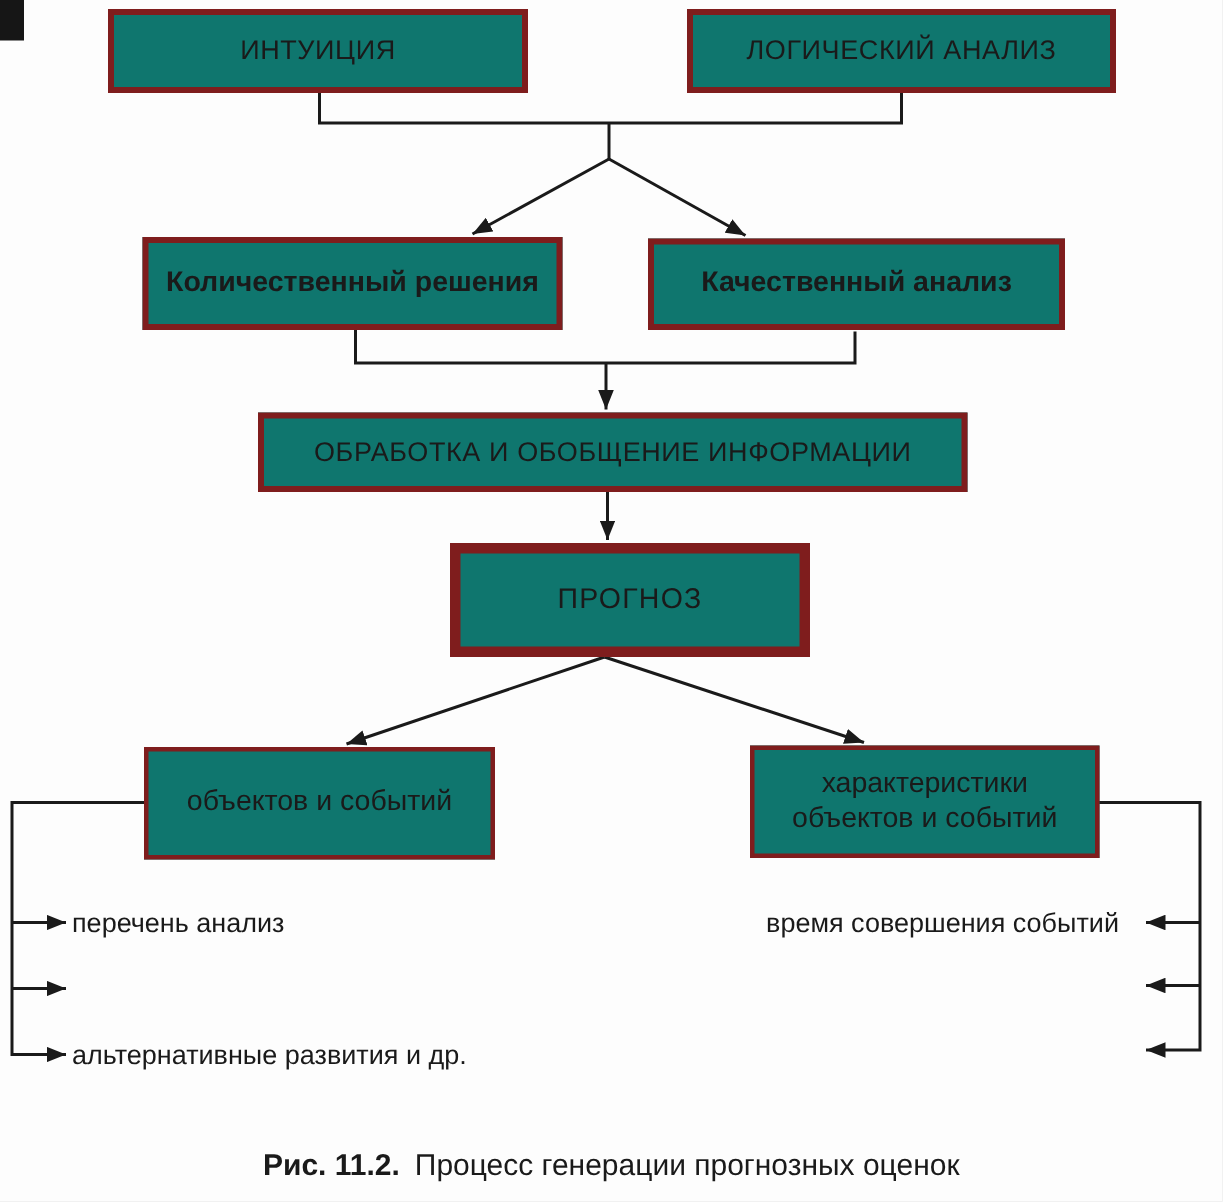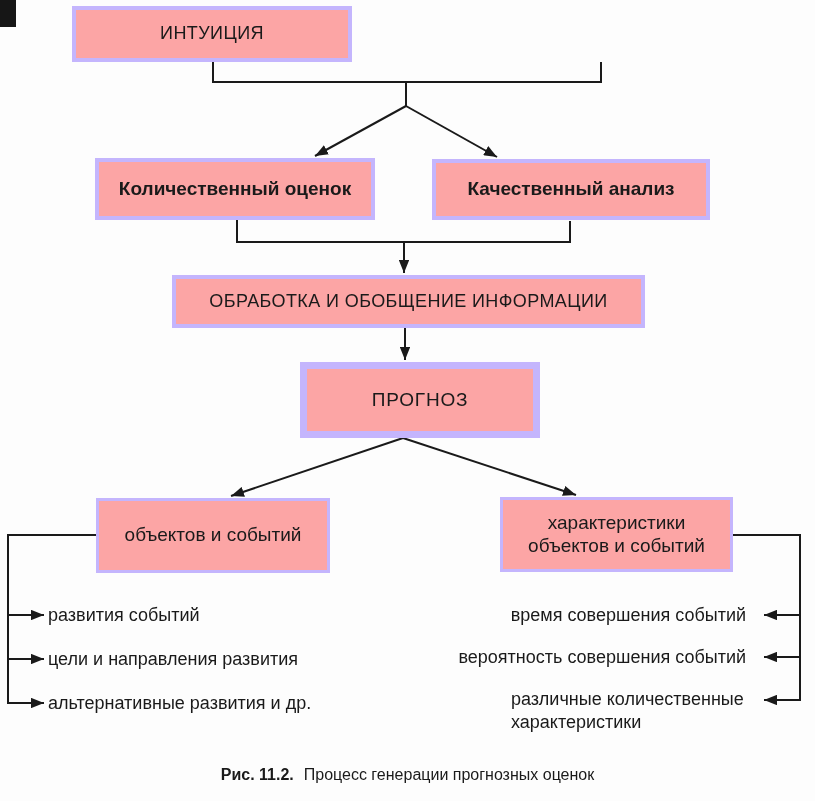--- a/index.html
+++ b/index.html
@@ -8,22 +8,22 @@
     width:815px;height:801px;
     margin:0 auto;
     background:#fdfdfd;
     font-family:"Liberation Sans",sans-serif;
     color:#1a1a1a;
     overflow:hidden;
   }
   .node{
     position:absolute;
     box-sizing:border-box;
-    background:#fca5a5;
-    border:4px solid #c4b5fd;
+    background:#0f766e;
+    border:4px solid #7f1d1d;
     display:flex;
     flex-direction:column;
     align-items:center;
     justify-content:center;
     text-align:center;
     line-height:1.2;
   }
   .node.caps{font-size:18px;letter-spacing:.4px;}
   .node.bold{font-weight:700;font-size:19px;}
   .node.thick{border-width:7px;font-size:19px;letter-spacing:.8px;}
@@ -35,21 +35,21 @@
     white-space:nowrap;
     line-height:22px;
   }
   .list-item.right{}
   .list-item.wrap{white-space:normal;width:235px;line-height:23px;}
   .caption{
     position:absolute;
     left:0;right:0;
     top:766px;
     text-align:center;
-    font-size:16px;
+    font-size:20px;
   }
   .caption b{margin-right:10px;}
   .scan-mark{
     position:absolute;left:0;top:0;width:16px;height:27px;
     background:#161616;
   }
 </style>
 </head>
 <body>
 
@@ -83,41 +83,39 @@
       <path d="M8,659 H44" marker-end="url(#ah)"></path>
 
       <path d="M708,535 H800 V700 H764" marker-end="url(#ah)"></path>
       <path d="M800,615 H764" marker-end="url(#ah)"></path>
       <path d="M800,657 H764" marker-end="url(#ah)"></path>
     </g>
   </svg>
 
   <div class="node caps" style="left:72px;top:6px;width:280px;height:56px;">ИНТУИЦИЯ</div>
 
+  <div class="node caps" style="left:458px;top:6px;width:286px;height:56px;">ЛОГИЧЕСКИЙ АНАЛИЗ</div>
 
-  <div class="node bold" style="left:95px;top:158px;width:280px;height:62px;">Количественный оценок</div>
+  <div class="node bold" style="left:95px;top:158px;width:280px;height:62px;">Количественный решения</div>
 
   <div class="node caps" style="left:172px;top:275px;width:473px;height:53px;">ОБРАБОТКА И ОБОБЩЕНИЕ ИНФОРМАЦИИ</div>
 
   <div class="node bold" style="left:432px;top:159px;width:278px;height:61px;">Качественный анализ</div>
 
   <div class="node thick" style="left:300px;top:362px;width:240px;height:76px;">ПРОГНОЗ</div>
 
   <div class="node thin" style="left:96px;top:498px;width:234px;height:75px;">объектов и событий</div>
 
   <div class="node thin" style="left:500px;top:497px;width:233px;height:75px;">
     <span>характеристики</span>
     <span>объектов и событий</span>
   </div>
 
-  <div class="list-item" style="left:48px;top:604px;">развития событий</div>
-  <div class="list-item" style="left:48px;top:648px;">цели и направления развития</div>
+  <div class="list-item" style="left:48px;top:604px;">перечень анализ</div>
   <div class="list-item" style="left:48px;top:692px;">альтернативные развития и др.</div>
 
   <div class="list-item right" style="right:69px;top:604px;">время совершения событий</div>
-  <div class="list-item right" style="right:69px;top:646px;">вероятность совершения событий</div>
-  <div class="list-item right wrap" style="right:69px;top:688px;">различные количественные характеристики</div>
 
   <div class="caption">
     <b>Рис. 11.2.</b><span>Процесс генерации прогнозных оценок</span>
   </div>
 
 </div>
 
 </body></html>

